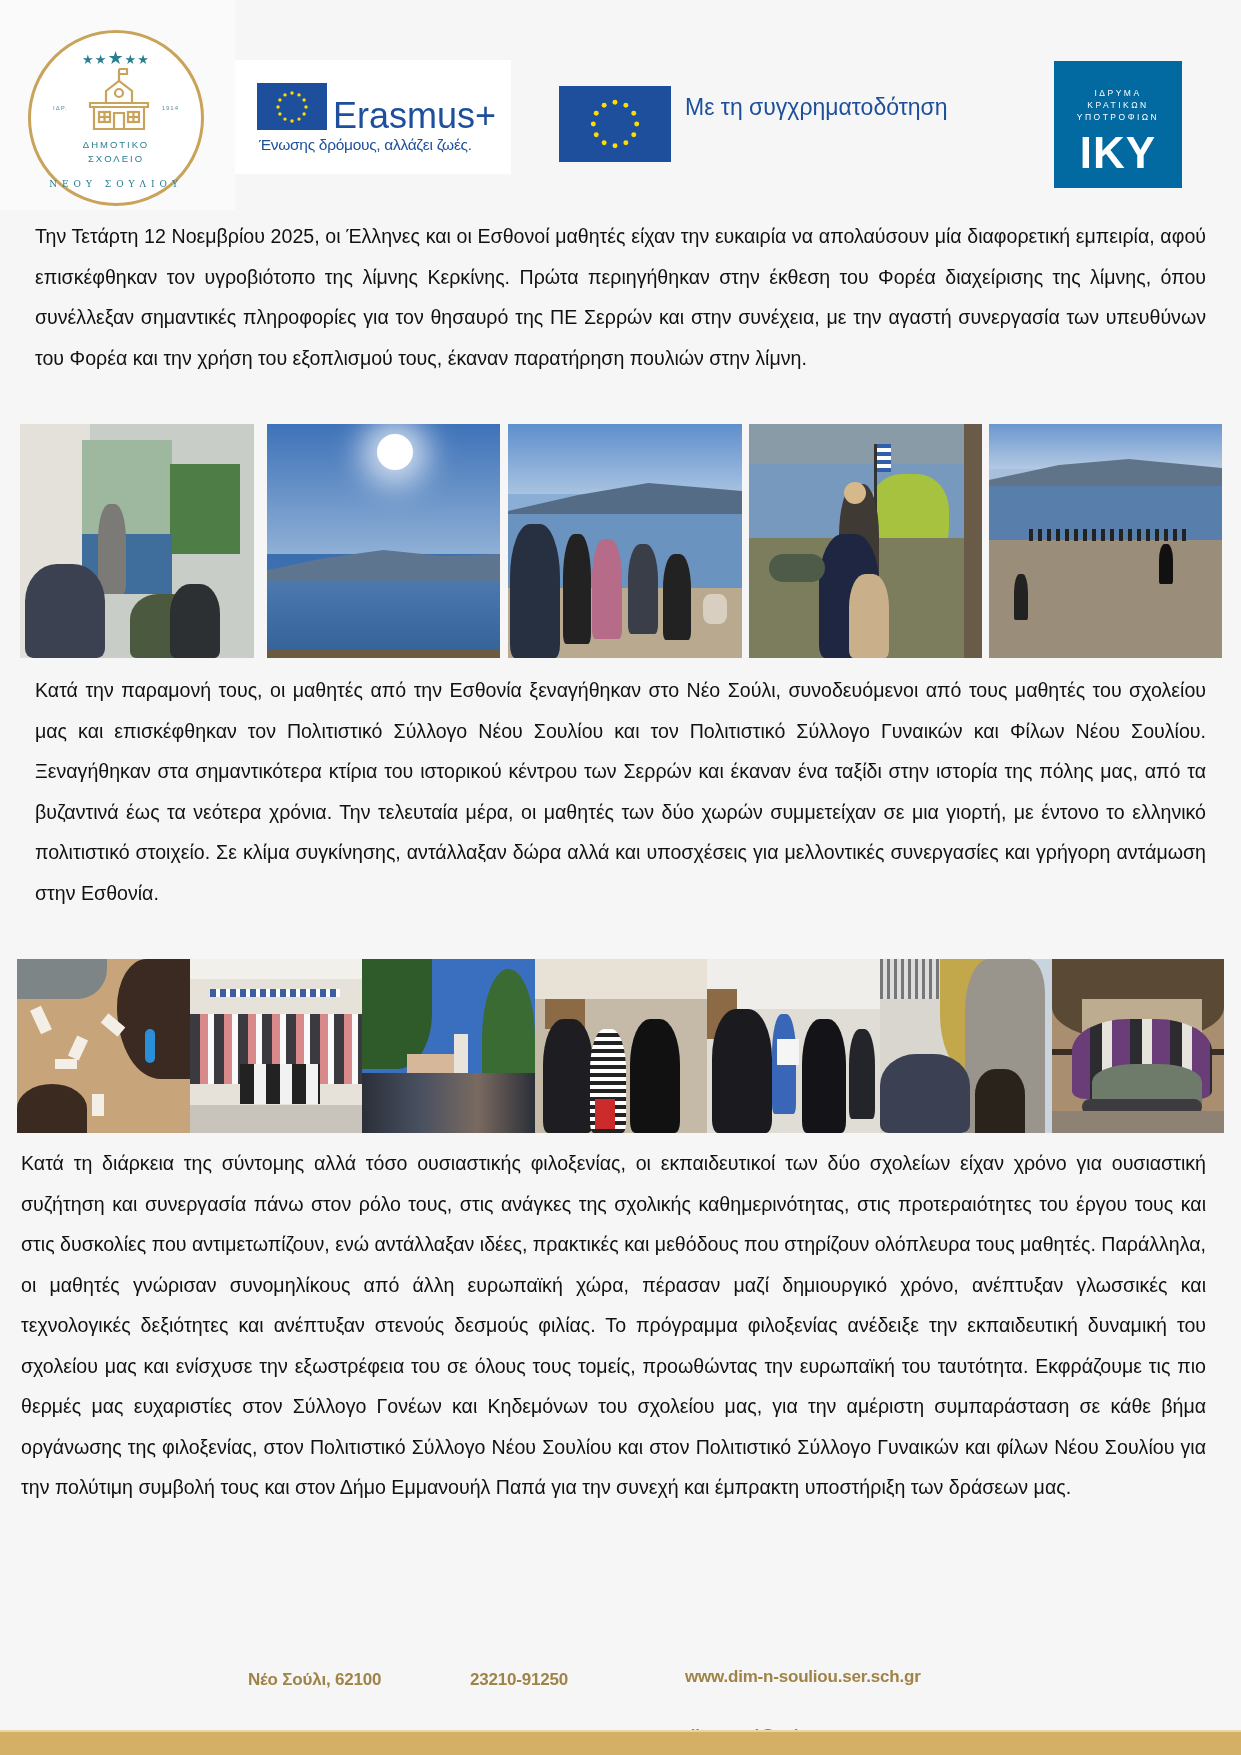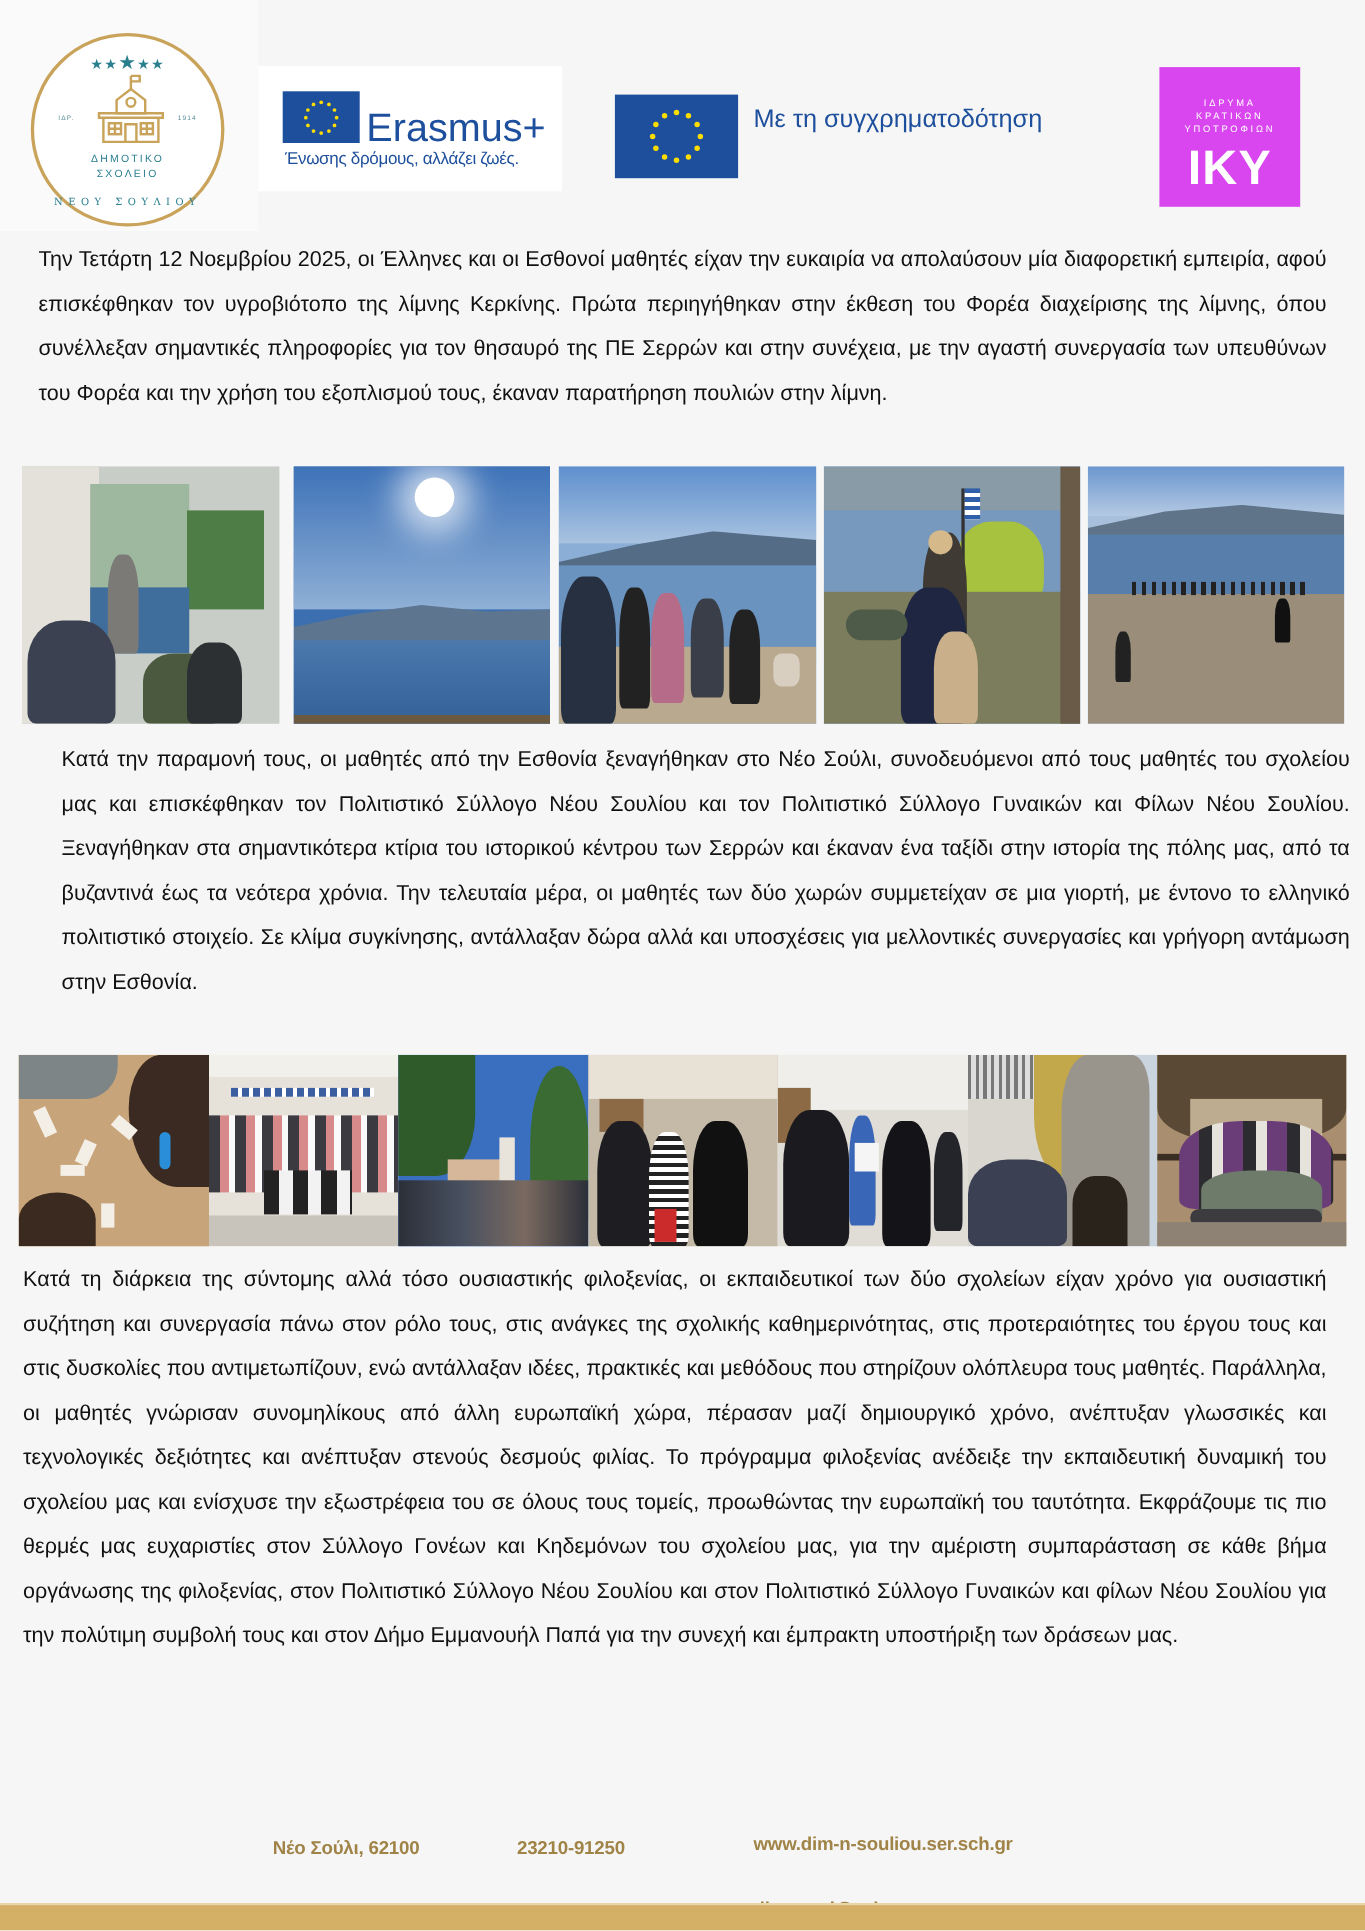--- a/index.html
+++ b/index.html
@@ -63,41 +63,41 @@
     left: 24px; top: 76px; color: #1d4f9c; font-size: 15.5px; letter-spacing: -0.3px; white-space: nowrap;
   }
 
   .cofund-flag { left: 559px; top: 86px; width: 112px; height: 76px; }
   .cofund-text {
     left: 685px; top: 92px; color: #1d4f9c; font-size: 23px; font-weight: 400; line-height: 31px;
     white-space: nowrap;
   }
 
   .iky-box {
-    left: 1054px; top: 61px; width: 128px; height: 127px; background: #d946ef;
+    left: 1054px; top: 61px; width: 128px; height: 127px; background: #0369a1;
     color: #fff;
   }
   .iky-small {
     position: absolute; left: 0; right: 0; text-align: center;
     font-size: 8.5px; letter-spacing: 2.5px; line-height: 12px;
   }
   .iky-big {
     position: absolute; left: 0; right: 0; top: 70px; text-align: center;
     font-size: 44px; font-weight: 700; letter-spacing: 1px; line-height: 44px;
   }
 
   
   .para {
     font-size: 19.6px;
     line-height: 40.5px;
     text-align: justify;
     color: #111;
   }
   .para-1 { left: 35px; top: 216px; width: 1171px; }
-  .para-2 { left: 35px; top: 670px; width: 1171px; margin-left: 21px; }
+  .para-2 { left: 35px; top: 670px; width: 1171px; }
   .para-3 { left: 21px; top: 1143px; width: 1185px; }
 
   
   .photo { position: absolute; overflow: hidden; }
   .row1 .photo { top: 424px; height: 234px; }
   .row2 .photo { top: 959px; height: 174px; }
 
   
   .sky { position: absolute; left: 0; right: 0; top: 0; }
   .mtn { position: absolute; left: 0; right: 0; }

